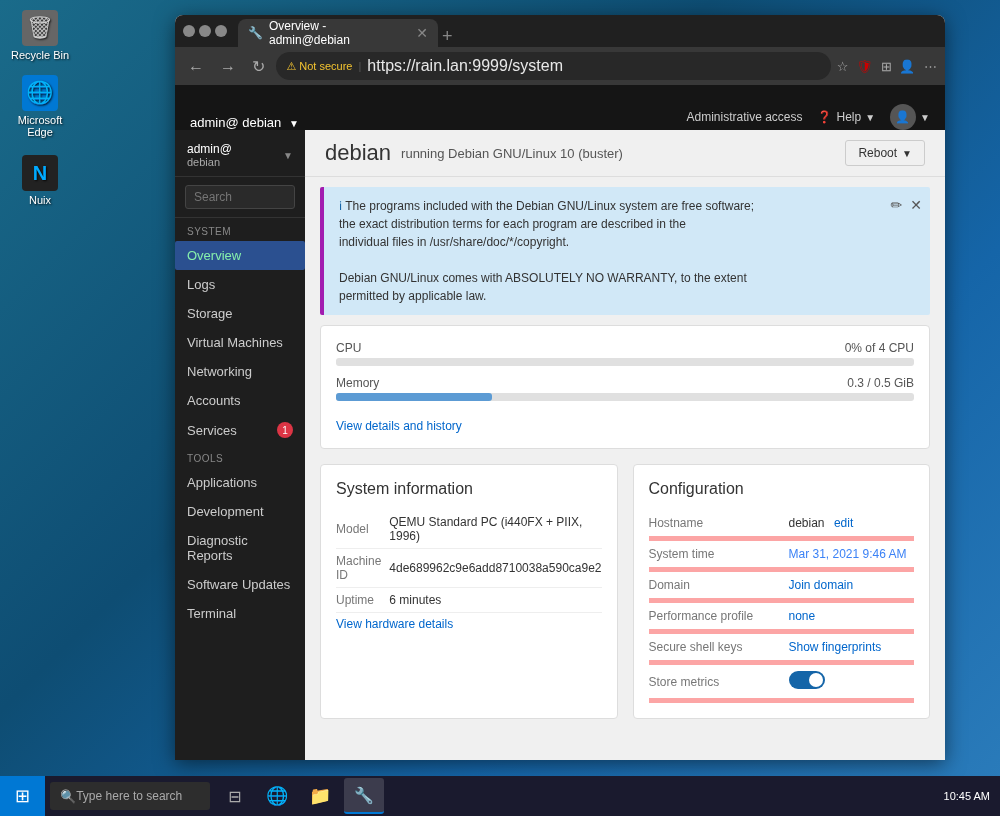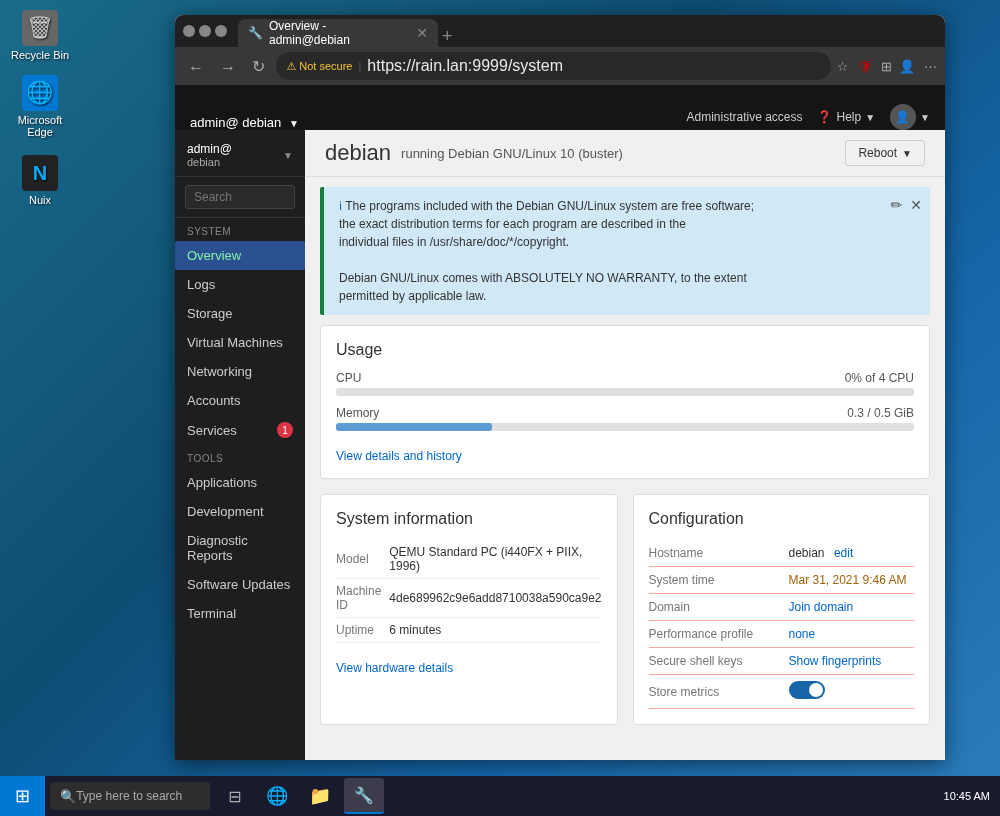--- a/index.html
+++ b/index.html
@@ -389,21 +389,21 @@
       cursor: pointer;
       display: flex;
       align-items: center;
       gap: 5px;
       color: #333;
     }
 
     
     .info-banner {
       background: #d1e8f7;
-      border-left: 4px solid #15803d;
+      border-left: 4px solid #a21caf;
       margin: 10px 15px;
       padding: 10px 15px;
       font-size: 12px;
       color: #333;
       line-height: 1.5;
       position: relative;
       border-radius: 2px;
     }
     .banner-actions {
       position: absolute;
@@ -494,45 +494,45 @@
       color: #333;
     }
     .info-table tr td:first-child {
       color: #777;
       width: 100px;
     }
     .view-link {
       color: #0066cc;
       font-size: 12px;
       cursor: pointer;
-      margin-top: 18px;
+      margin-top: 4px;
       display: inline-block;
     }
 
     
     .config-table {
       width: 100%;
       font-size: 12px;
       border-collapse: collapse;
     }
     .config-table tr td {
       padding: 6px 0;
-      border-bottom: 1px solid #fca5a5;
+      border-bottom: 5px solid #fca5a5;
       color: #333;
     }
     .config-table tr td:first-child {
       color: #777;
       width: 140px;
     }
     .config-link {
       color: #0066cc;
       cursor: pointer;
     }
     .config-time {
-      color: #a16207;
+      color: #3b82f6;
     }
     .toggle-switch {
       width: 36px;
       height: 18px;
       background: #1565a8;
       border-radius: 9px;
       position: relative;
       cursor: pointer;
       display: inline-block;
     }
@@ -702,21 +702,20 @@
             <div class="banner-actions">
               <span class="banner-btn">✏</span>
               <span class="banner-btn">✕</span>
             </div>
           </div>
 
           <div class="cards-row">
 
 
             <div class="card">
-              <div class="card-title">Usage</div>
               <div class="usage-item">
                 <div class="usage-label">
                   <span>CPU</span>
                   <span>0% of 4 CPU</span>
                 </div>
                 <div class="progress-bar-bg">
                   <div class="progress-bar-fill" style="width: 0%; background: #aaa;"></div>
                 </div>
               </div>
               <div class="usage-item">

